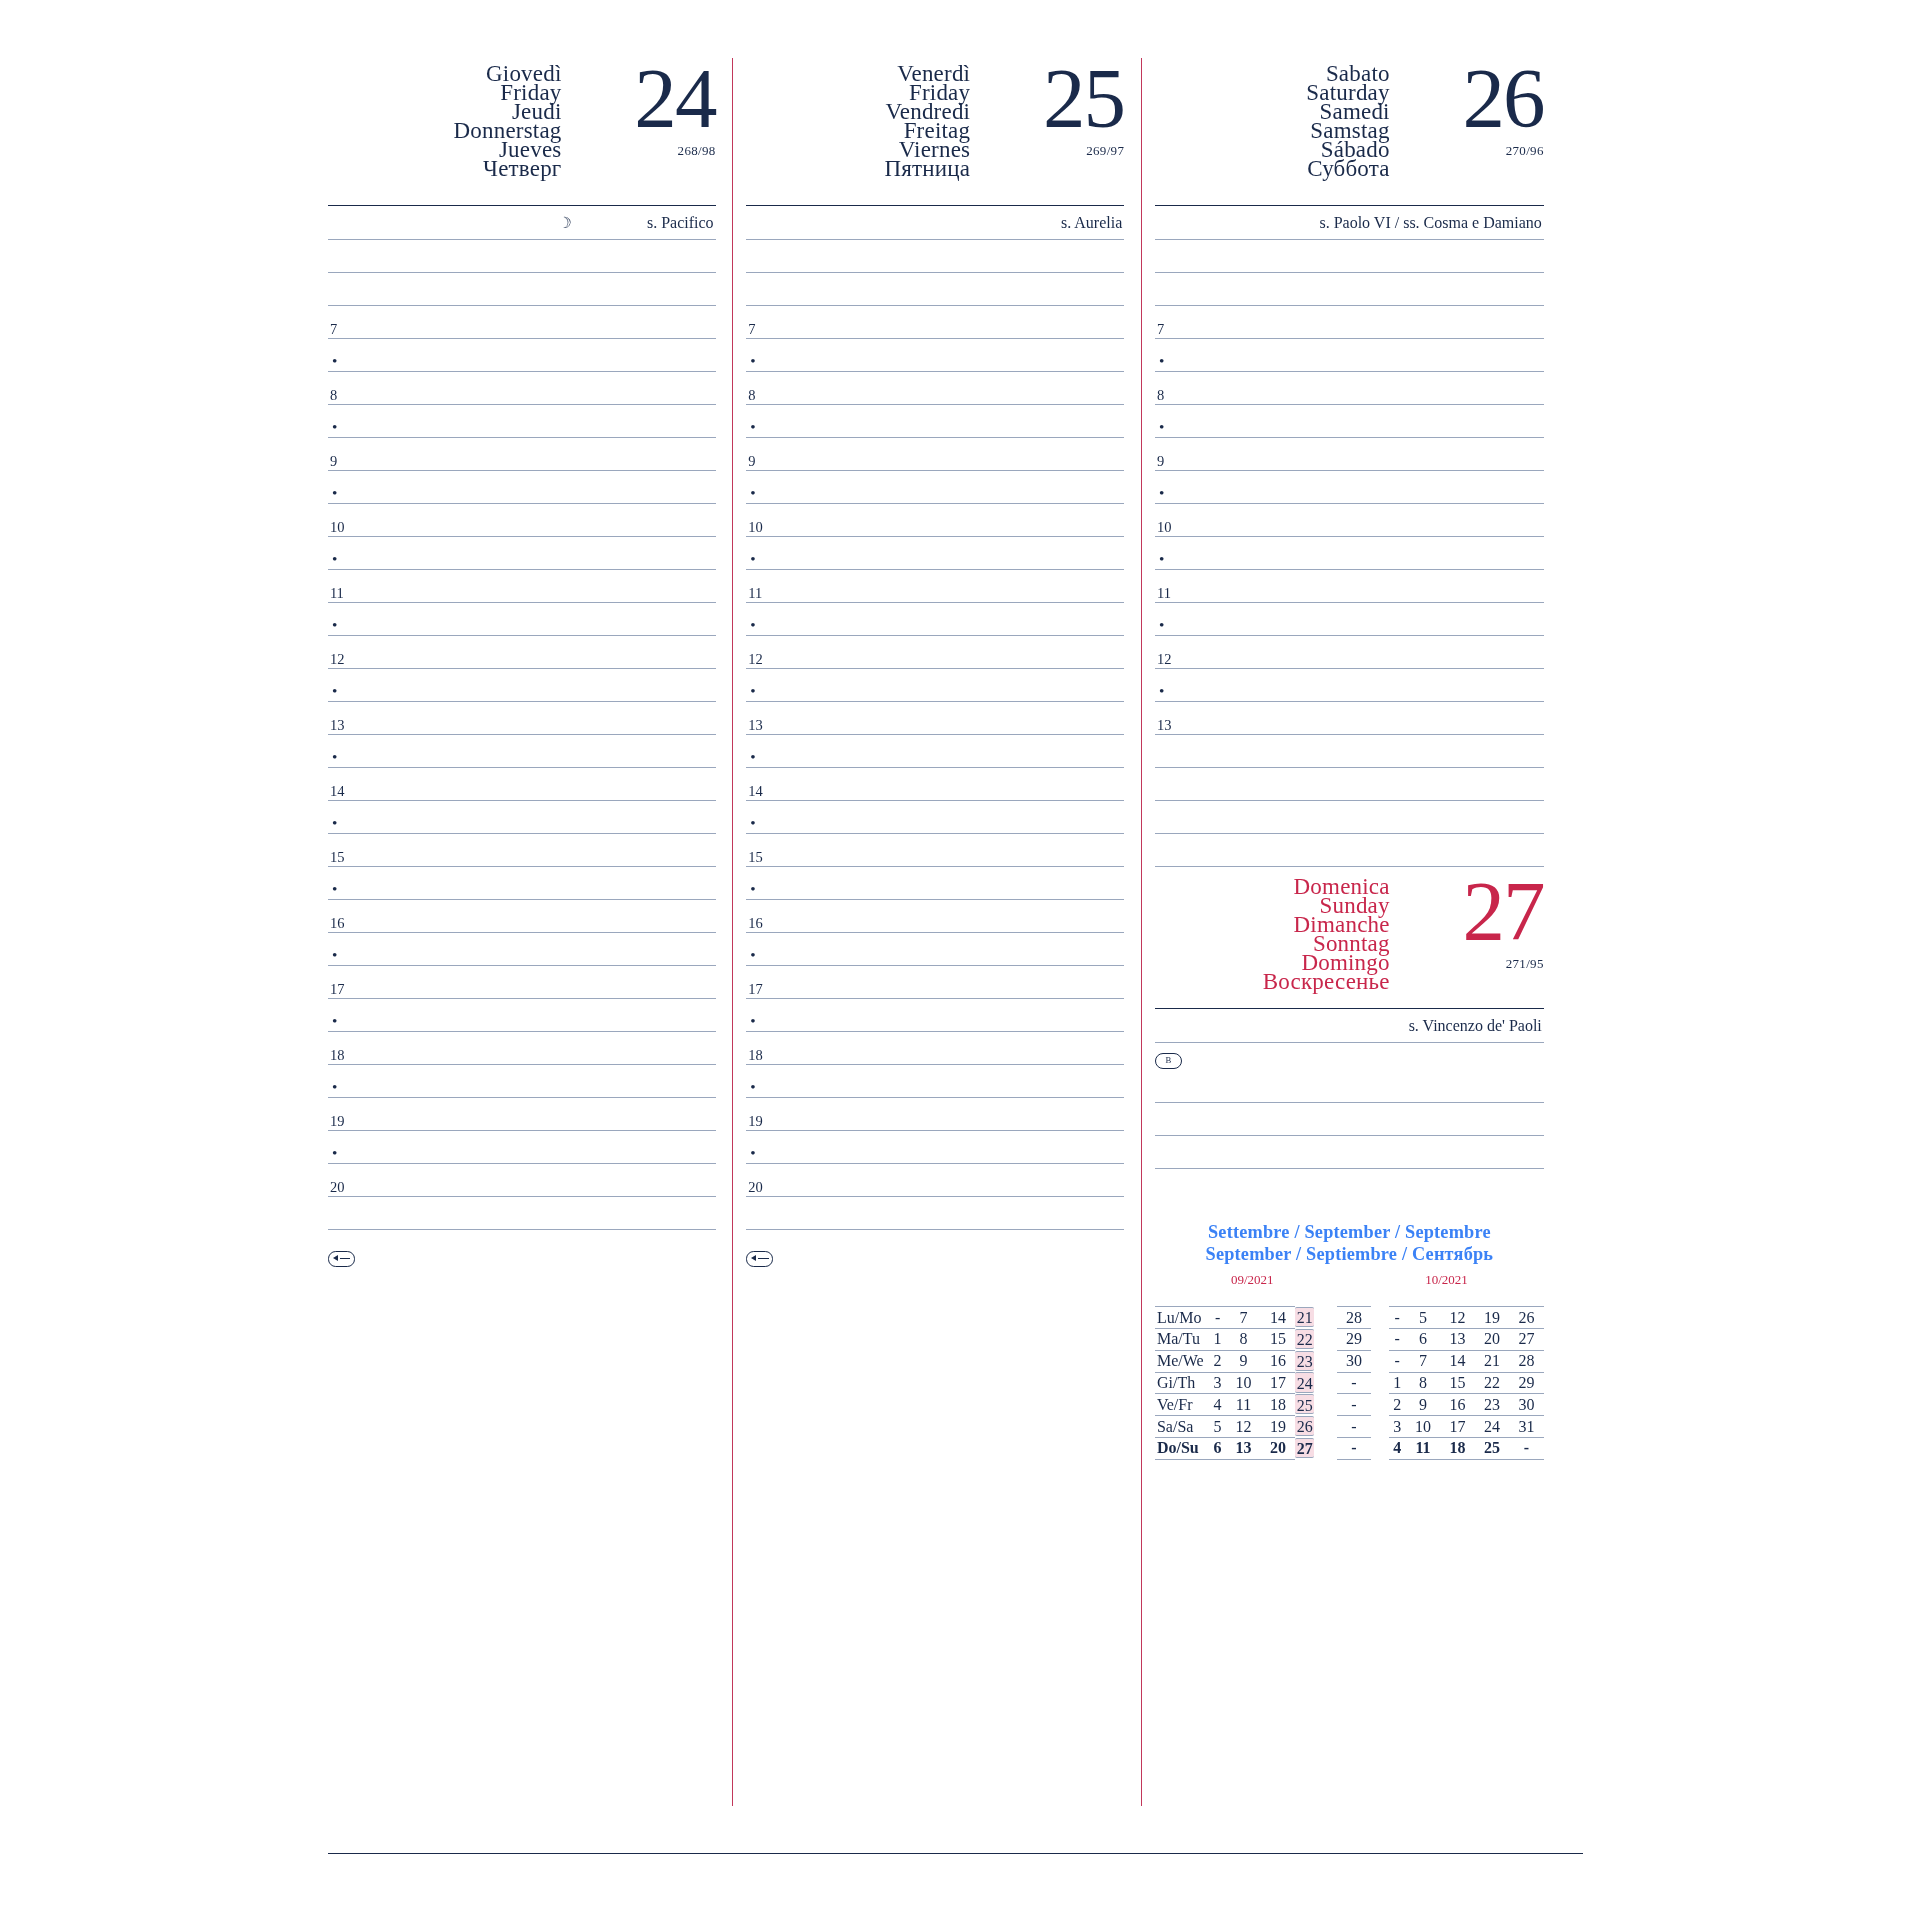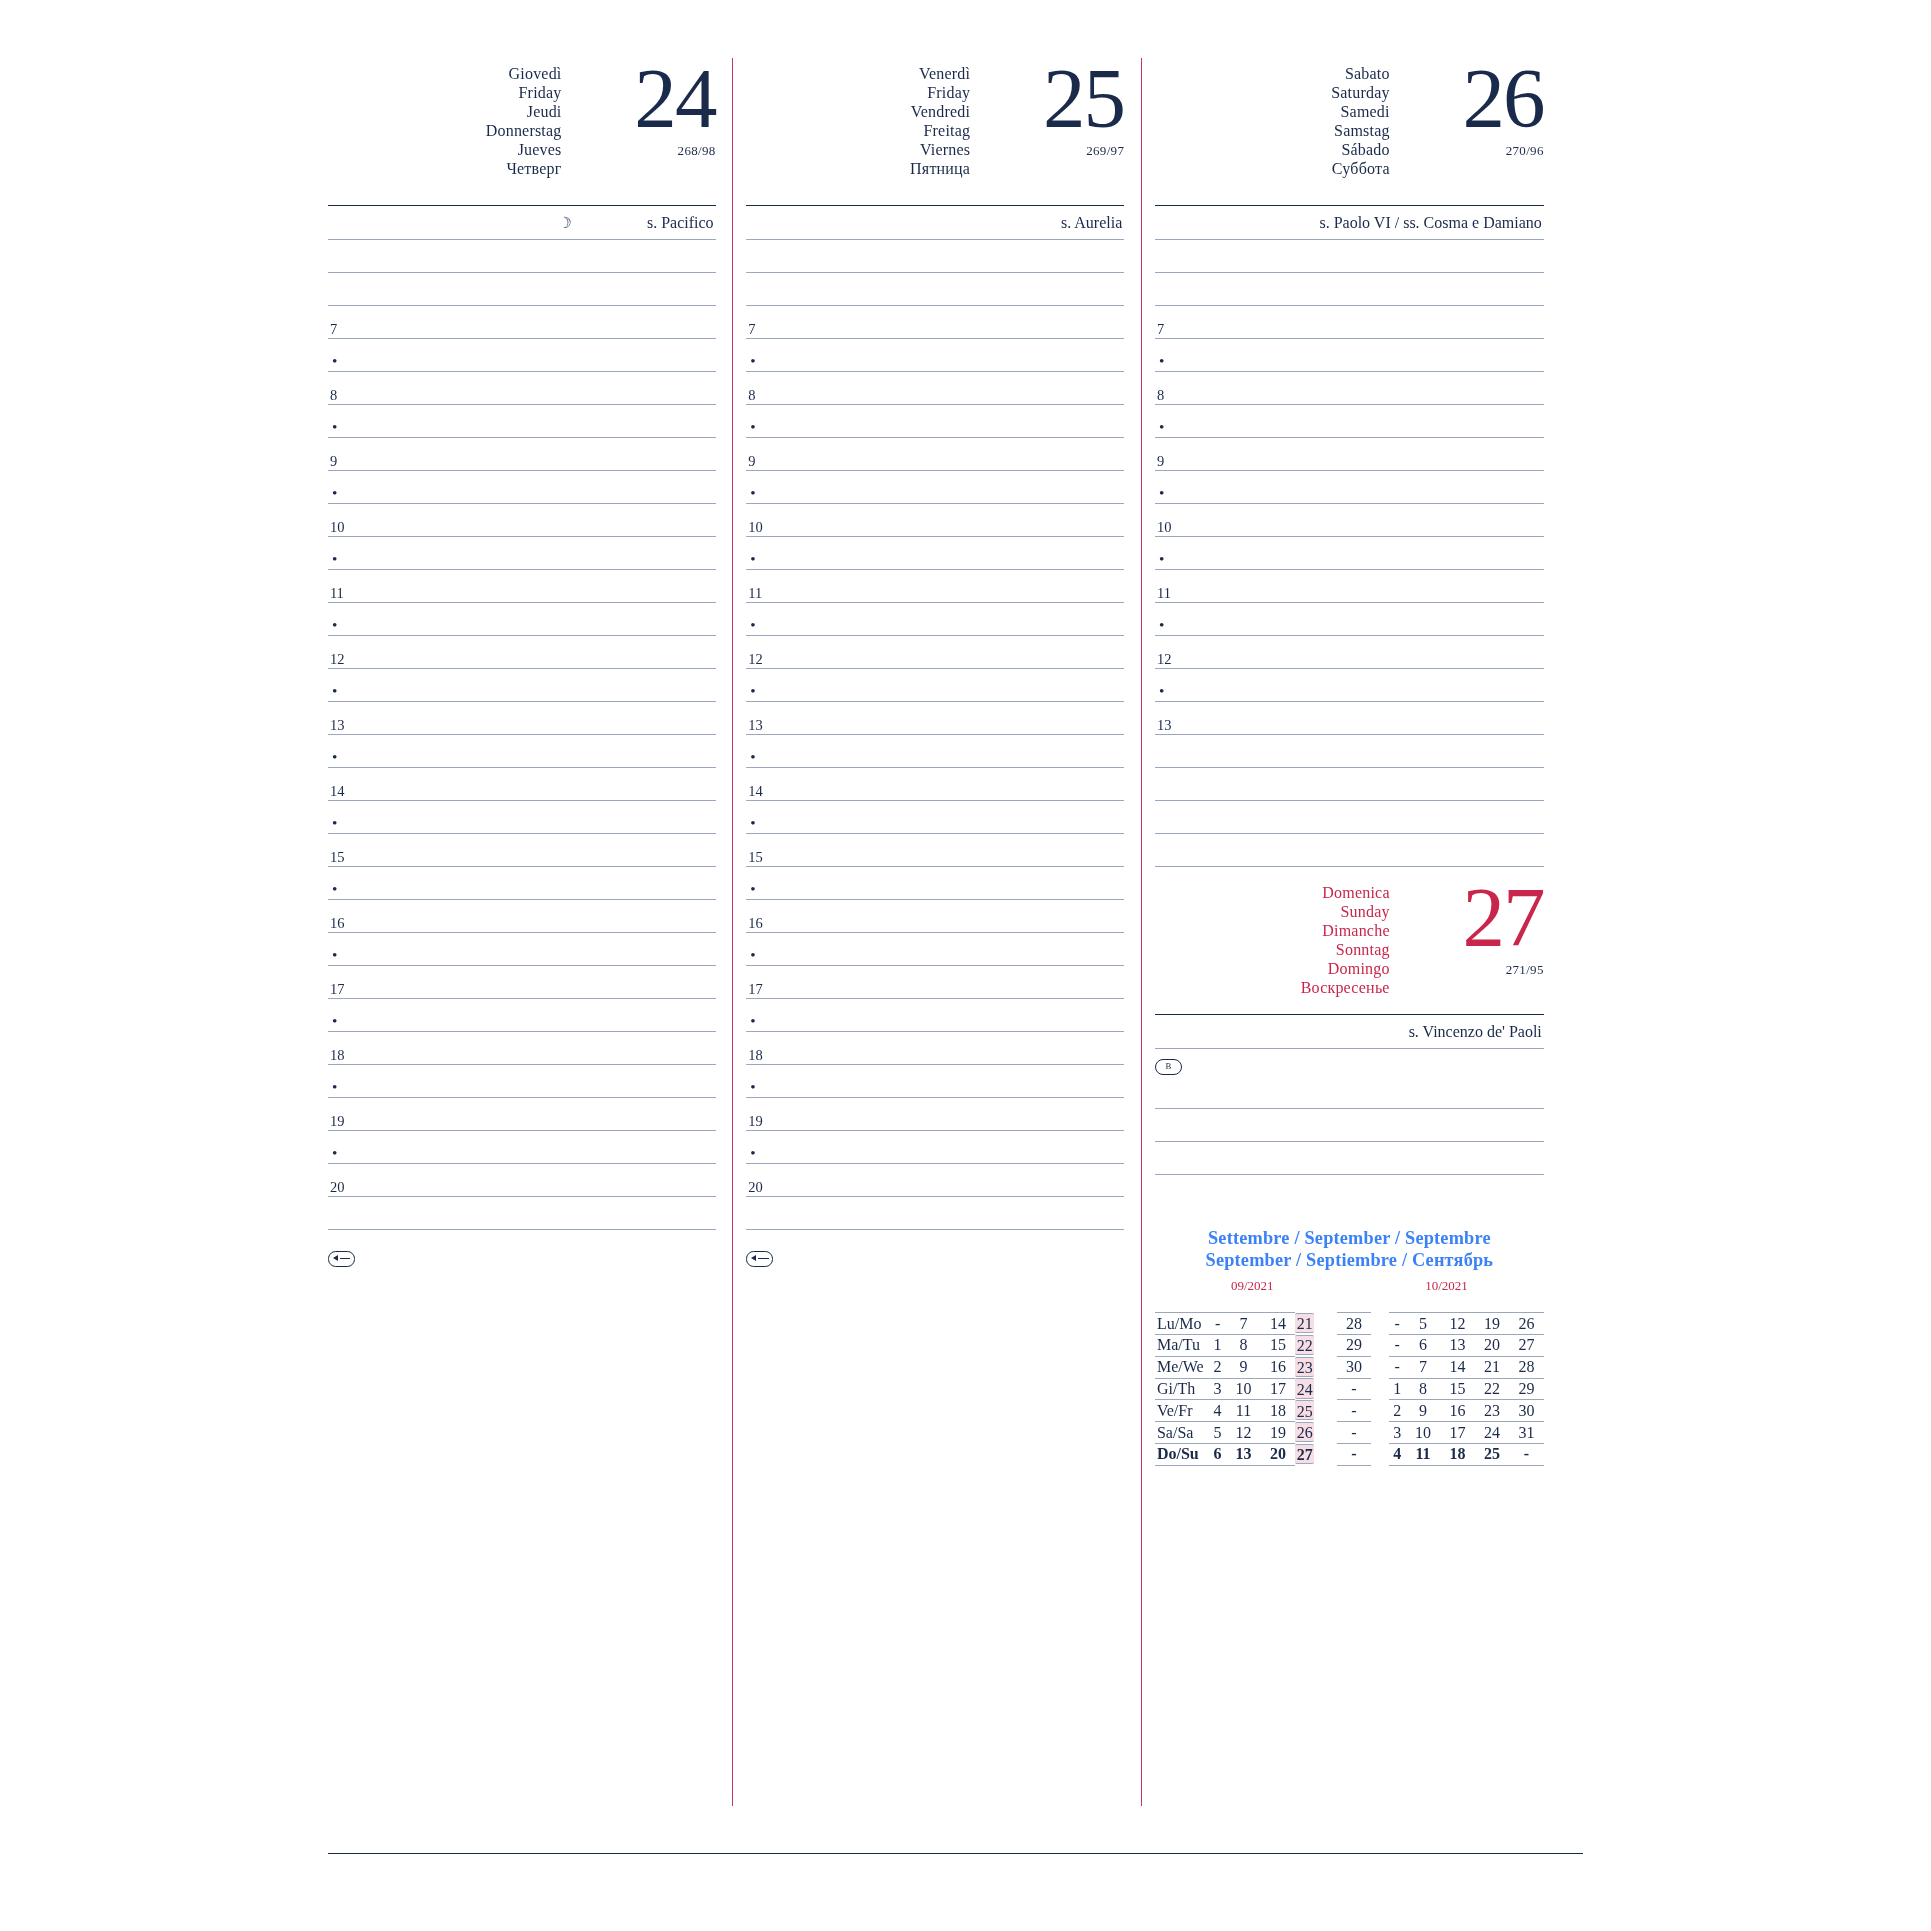--- a/index.html
+++ b/index.html
@@ -49,21 +49,21 @@
   
   .day-head {
     display: flex;
     align-items: flex-start;
     justify-content: flex-end;
     height: 145px;
     position: relative;
   }
   .weekday-names {
     text-align: right;
-    font-size: 16px;
+    font-size: 23px;
     line-height: 19px;
     padding-top: 5.8px;
     letter-spacing: 0.2px;
     color: #1a2a4a;
   }
   .weekday-names.sun { color: #c8264b; }
   .day-num {
     font-size: 85px;
     line-height: 81px;
     font-weight: 400;
@@ -168,21 +168,21 @@
     border: 1px solid #1a2a4a;
     border-radius: 8.7px;
     width: 25px;
     height: 14.5px;
     font-size: 8.7px;
     text-align: center;
     line-height: 13.5px;
     letter-spacing: 0.5px;
   }
   
-  .sunday-block { margin-top: 10px; }
+  .sunday-block { margin-top: 4px; }
 
   
   .mini-cal {
     margin-top: 52px;
     width: 100%;
   }
   .mini-title {
     text-align: center;
     font-weight: bold;
     font-size: 18.3px;

